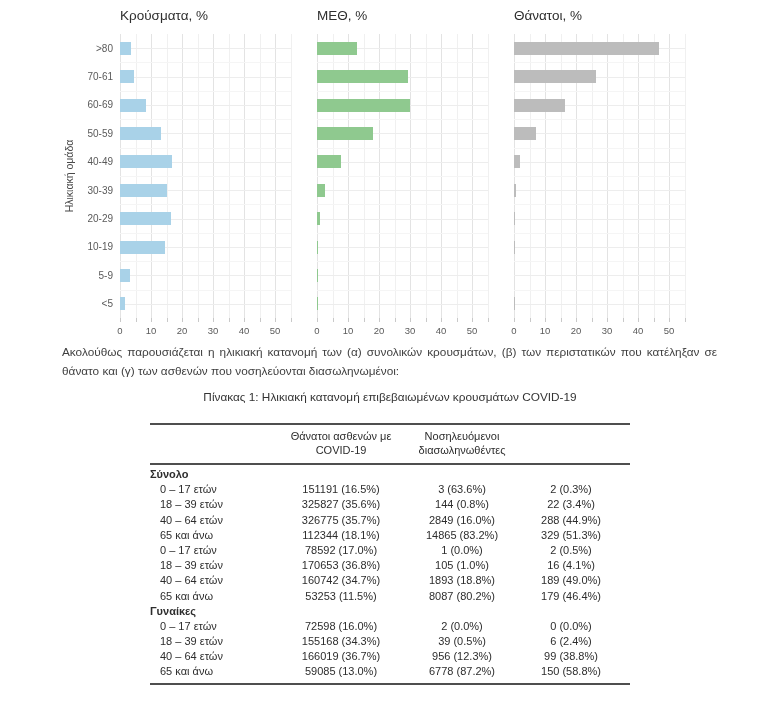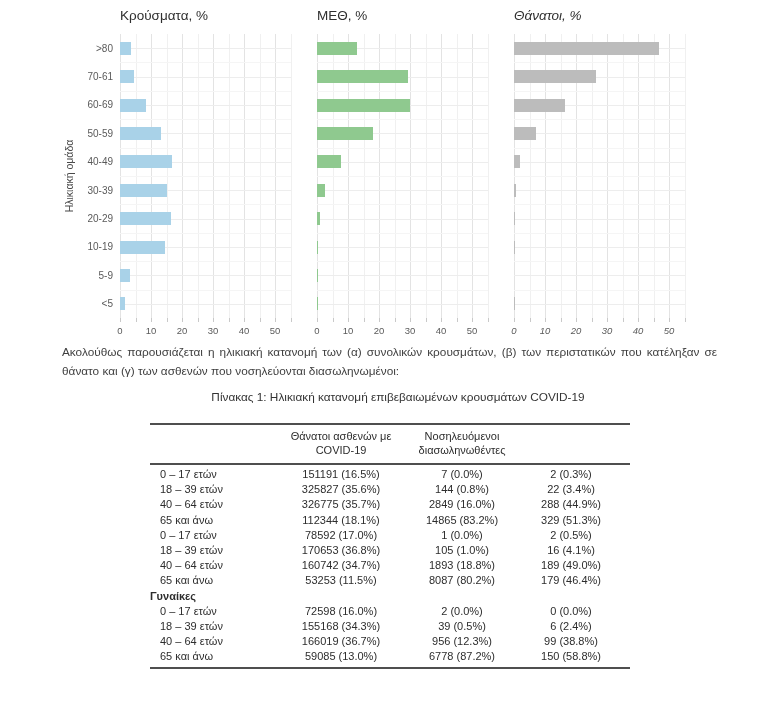--- a/index.html
+++ b/index.html
@@ -8,36 +8,36 @@
 
   
   .charts{position:absolute;left:58px;top:8px;display:flex;}
   .ytitle-col{width:22px;position:relative;}
   .ytitle-col span{position:absolute;top:168px;left:11px;transform:translate(-50%,-50%) rotate(-90deg);
         white-space:nowrap;font-size:10.5px;color:#4a4a4a;}
   .ycol{width:40px;padding-top:26px;}
   .ylab{height:28.4px;display:flex;align-items:center;justify-content:flex-end;
         padding-right:7px;font-size:10px;color:#5a5a5a;}
   .panel{width:171px;margin-right:26px;}
-  .panel:last-child{margin-right:0;font-style:italic;}
+  .panel:last-child{margin-right:0;}
   .panel-title{height:26px;font-size:13.5px;color:#2f2f2f;line-height:16px;}
   .plot{position:relative;height:284px;}
   .grid-v{position:absolute;top:0;bottom:0;width:1px;background:#e3e3e3;}
   .grid-v.minor{background:#f0f0f0;}
   .grid-h{position:absolute;left:0;right:0;height:1px;background:#ededed;}
   .grid-h.minor{background:#f5f5f5;}
   .bar{position:absolute;left:0;height:13px;}
   .xaxis{position:relative;height:24px;}
   .tick{position:absolute;top:0;width:1px;height:4px;background:#c9c9c9;}
   .tick-label{position:absolute;top:7px;transform:translateX(-50%);font-size:9.5px;color:#5a5a5a;}
 
   
   .intro{position:absolute;left:62px;top:343px;width:655px;font-size:11.8px;
         line-height:19px;text-align:justify;color:#3f3f3f;}
-  .caption{position:absolute;left:158px;top:390px;width:480px;text-align:center;
+  .caption{position:absolute;left:150px;top:390px;width:480px;text-align:center;
         font-size:11.8px;color:#333;}
 
   
   .tbl{position:absolute;left:150px;top:423px;width:480px;font-size:11px;color:#2d2d2d;}
   .tbl-head{border-top:2.5px solid #4f4f4f;border-bottom:2px solid #4f4f4f;
         display:grid;grid-template-columns:120px 142px 100px 118px;padding:5px 0 6px;}
   .th{text-align:center;font-size:11px;line-height:13.5px;}
   .tbl-body{border-bottom:2.5px solid #4f4f4f;padding:2px 0 3px;}
   .trow{display:grid;grid-template-columns:120px 142px 100px 118px;
         height:15.2px;line-height:15.2px;}
@@ -282,23 +282,26 @@
         <span>Θάνατοι ασθενών με</span><br>
         <span>COVID-19</span>
       </div>
       <div class="th">
         <span>Νοσηλευόμενοι</span><br>
         <span>διασωληνωθέντες</span>
       </div>
     </div>
     <div class="tbl-body">
         <div class="trow">
+          <div class="lbl sec">Σύνολο</div>
+        </div>
+        <div class="trow">
           <div class="lbl">0 – 17 ετών</div>
           <div class="c">151191 (16.5%)</div>
-          <div class="c">7 (0.0%)</div>
+          <div class="c">3 (63.6%)</div>
           <div class="c">2 (0.3%)</div>
         </div>
         <div class="trow">
           <div class="lbl">18 – 39 ετών</div>
           <div class="c">325827 (35.6%)</div>
           <div class="c">144 (0.8%)</div>
           <div class="c">22 (3.4%)</div>
         </div>
         <div class="trow">
           <div class="lbl">40 – 64 ετών</div>

